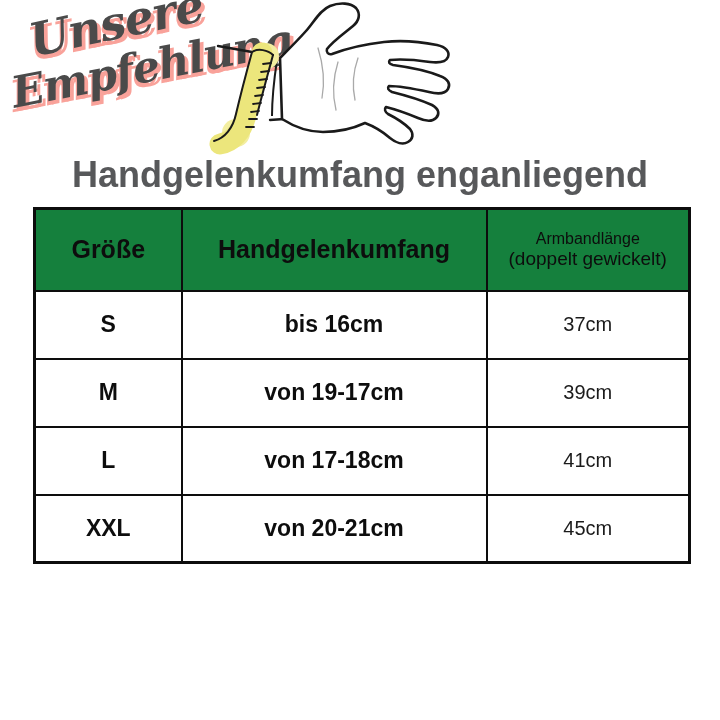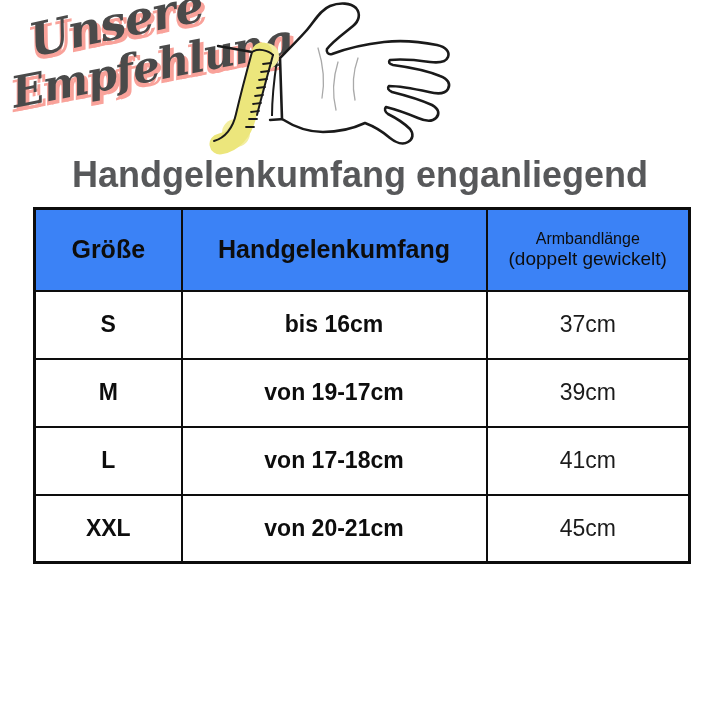--- a/index.html
+++ b/index.html
@@ -38,31 +38,31 @@
   table.size-table {
     position:absolute; left:33px; top:207px; width:655px;
     border-collapse:collapse; table-layout:fixed;
     border:3px solid #0d0d0d;
   }
   .size-table th, .size-table td {
     border:2.5px solid #0d0d0d;
     text-align:center; vertical-align:middle;
     color:#0d0d0d;
   }
-  .size-table thead th { background:#3b82f6; height:82px; }
+  .size-table thead th { background:#15803d; height:82px; }
   .size-table tbody td { height:68px; background:#ffffff; }
   .col-size  { width:147px; }
   .col-wrist { width:305px; }
   .col-len   { width:203px; }
   th.h-bold  { font-size:25px; font-weight:bold; }
   th.h-light { font-weight:normal; }
   .len-main  { font-size:16px; line-height:1.15; display:block; }
   .len-sub   { font-size:19px; line-height:1.15; display:block;text-align:center; }
   td.c-bold  { font-size:23px; font-weight:bold; }
-  td.c-light { font-size:23px; font-weight:normal; color:#1b1b1b; }
+  td.c-light { font-size:20px; font-weight:normal; color:#1b1b1b; }
 </style>
 </head>
 <body>
 
 <div class="stage">
 
   <div class="script-line l1">Unsere</div>
   <div class="script-line l2">Empfehlung</div>
 
   <div class="hand-wrap">

